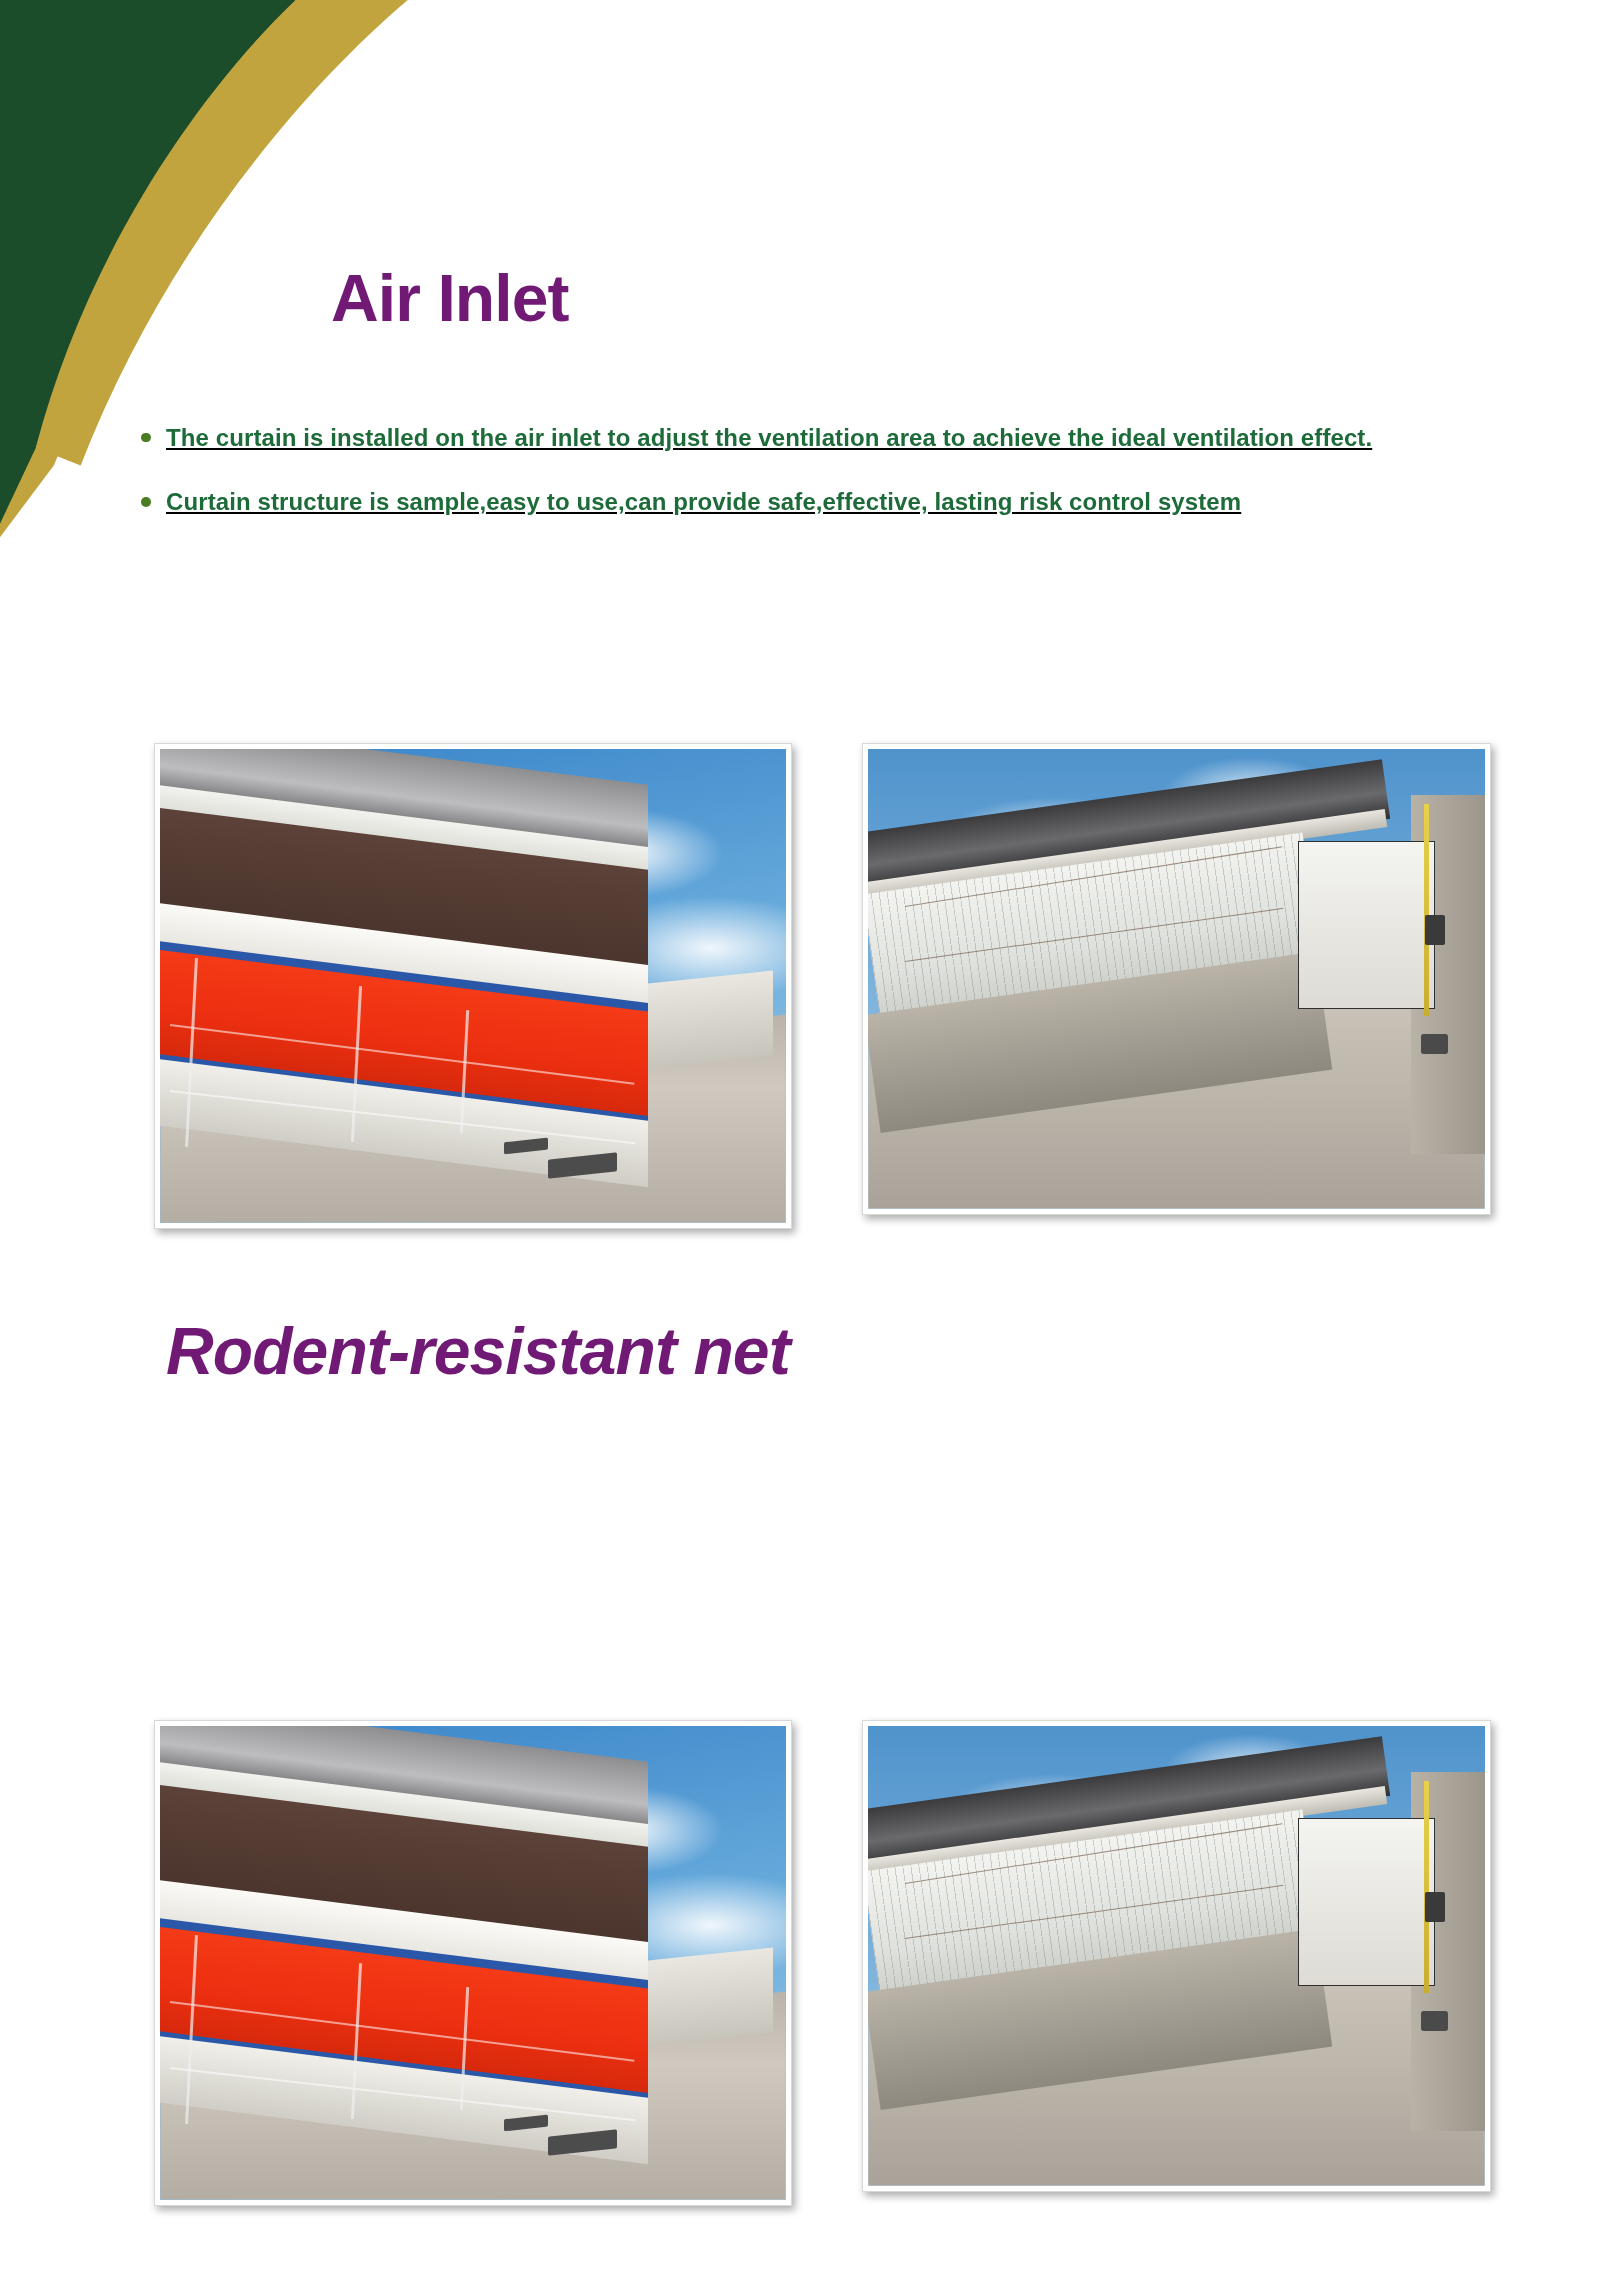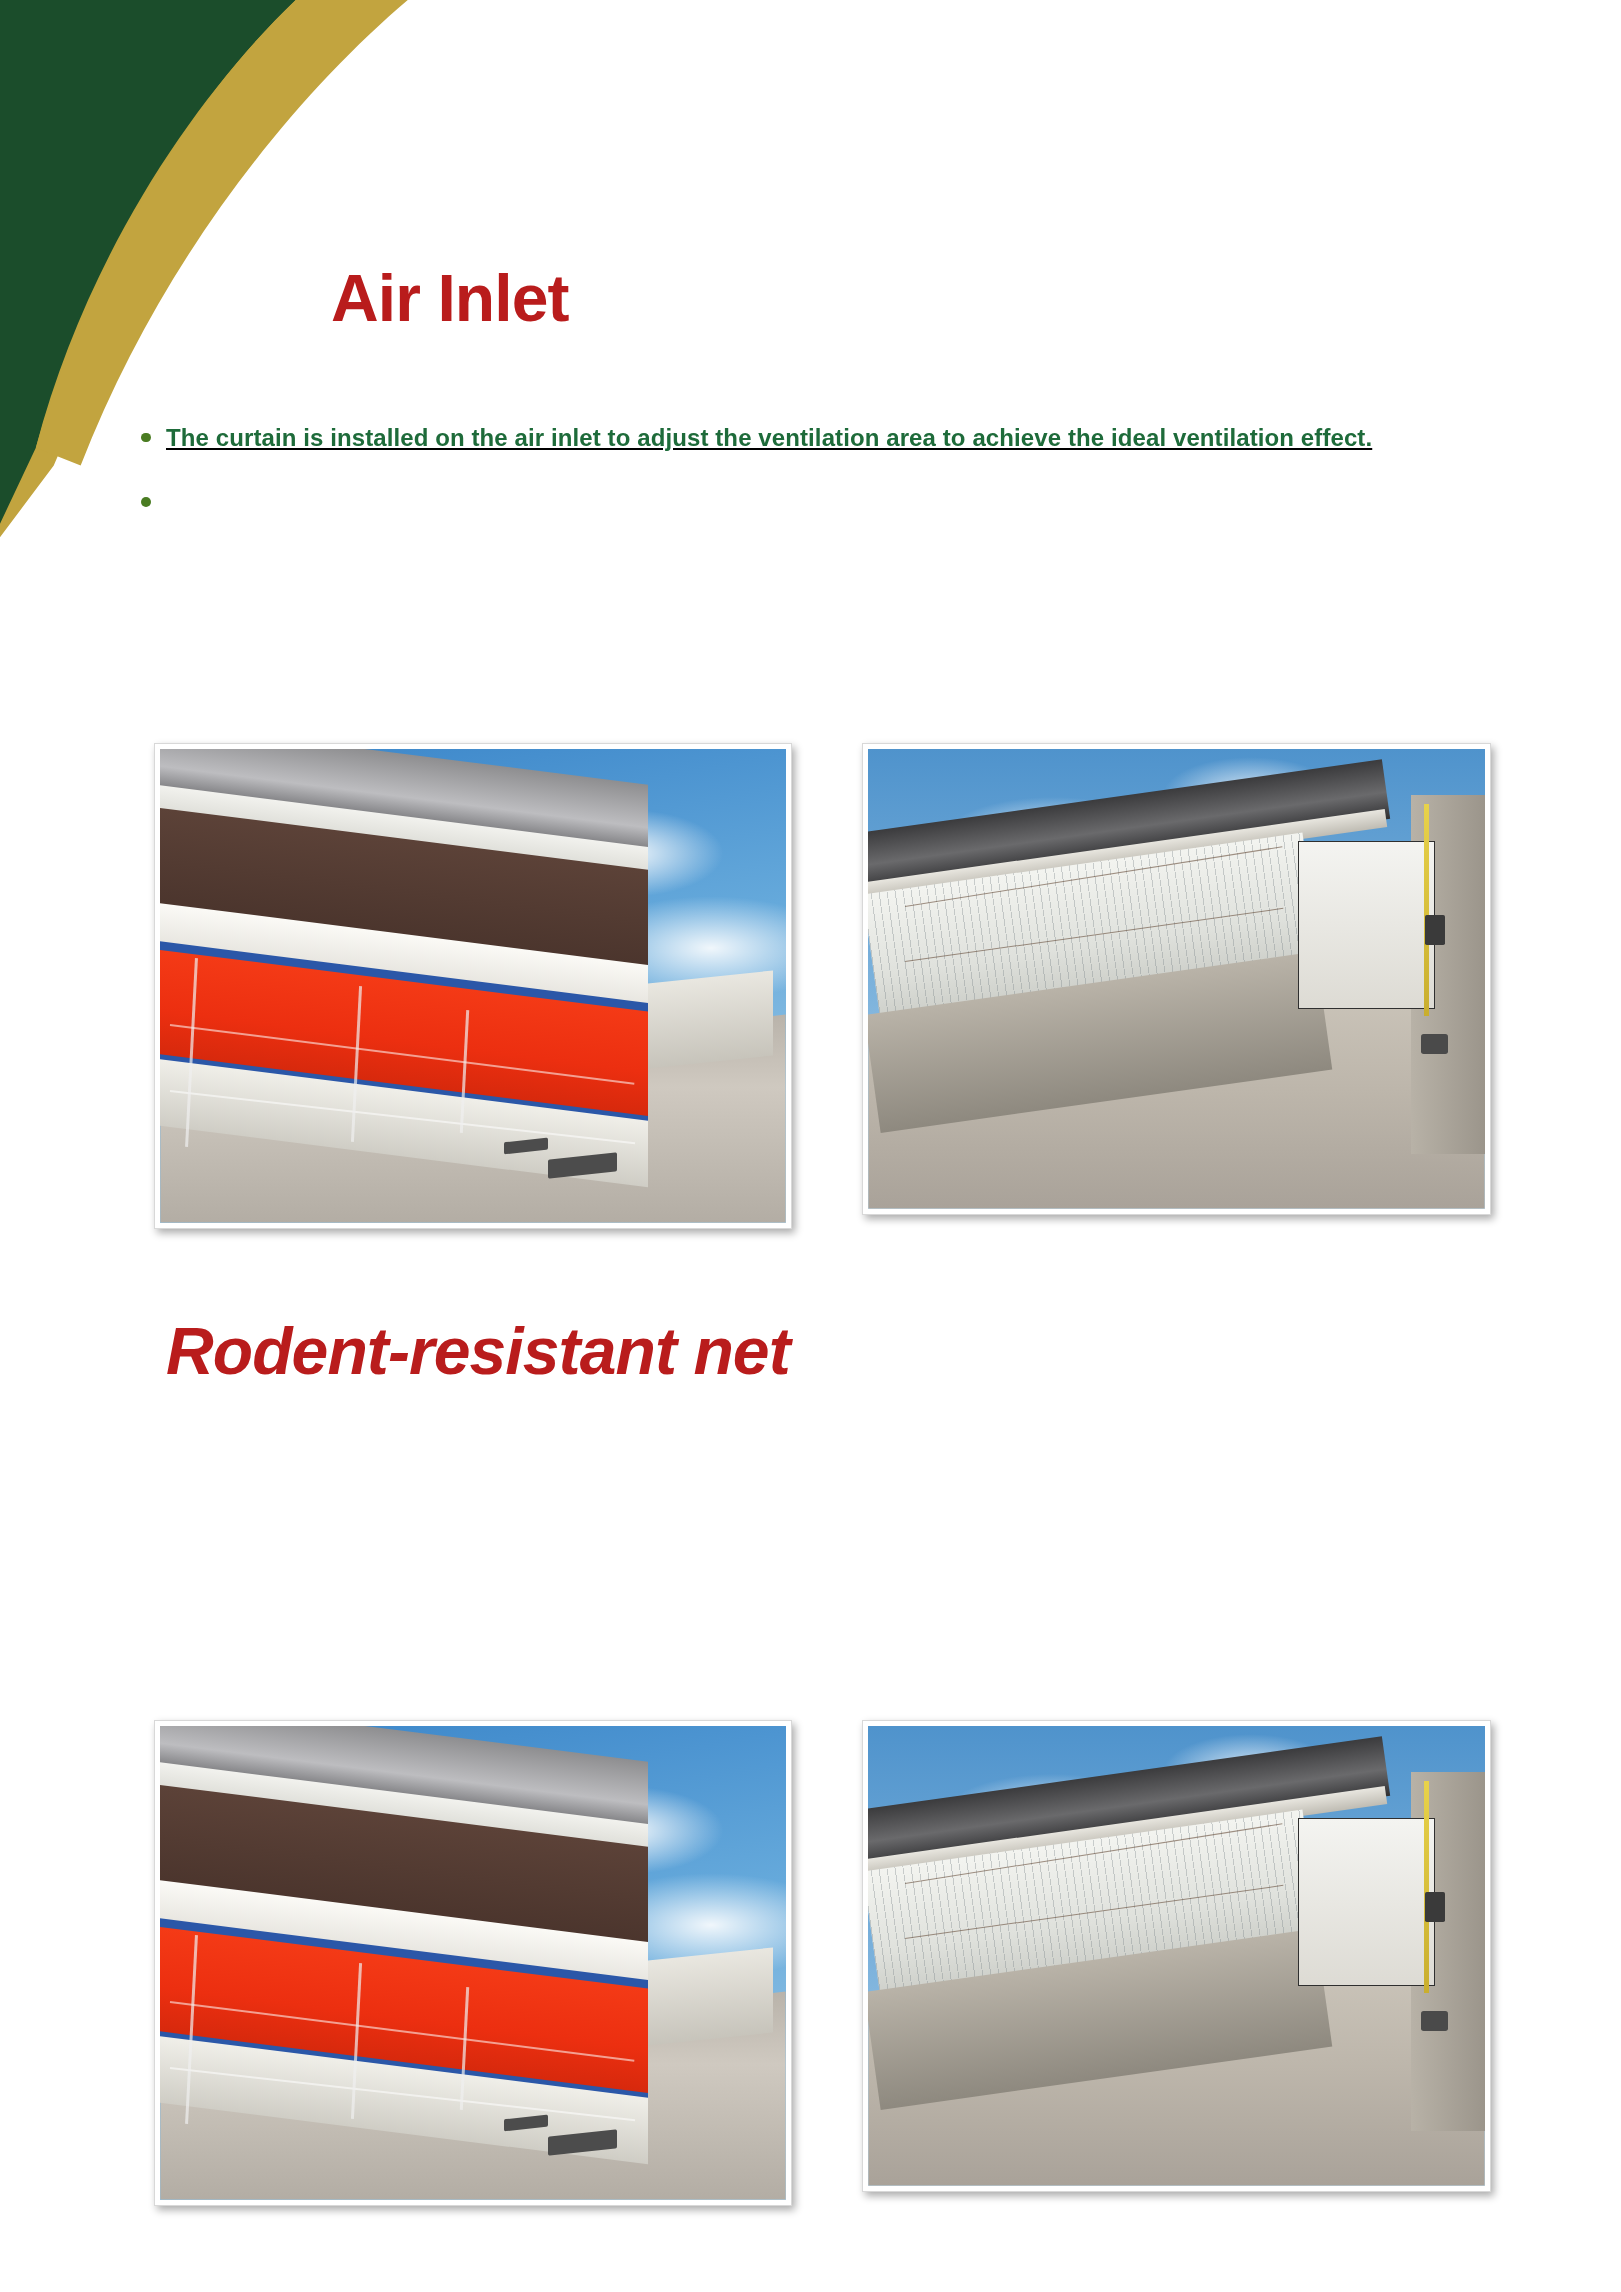--- a/index.html
+++ b/index.html
@@ -30,21 +30,21 @@
     position: absolute;
     left: 0;
     width: 1622px;
   }
   #section-air-inlet { top: 0; }
   #section-rodent { top: 1254px; }
 
   .section-title {
     font-size: 66px;
     font-weight: bold;
-    color: #b91c1c;
+    color: #701a75;
     letter-spacing: -0.9px;
     margin: 0;
     font-family: "Liberation Sans", sans-serif;
   }
   #title-air-inlet {
     position: absolute;
     top: 260px;
     left: 331px;
   }
   #title-rodent {
@@ -357,20 +357,21 @@
 
   <h1 class="section-title" id="title-air-inlet">Air Inlet</h1>
 
   <ul class="bullet-list" id="bullets-air-inlet">
     <li class="bullet-item">
       <span class="bullet-dot"></span>
       <span>The curtain is installed on the air inlet to adjust the ventilation area to achieve the ideal ventilation effect.</span>
     </li>
     <li class="bullet-item">
       <span class="bullet-dot"></span>
+      <span>Curtain structure is sample,easy to use,can provide safe,effective, lasting risk control system</span>
     </li>
   </ul>
 
   <div class="photo-row" id="photos-air-inlet">
 
     <div class="photo photo-left">
       <div class="photo-inner">
         <div class="pA-sky"></div>
         <div class="pA-ground"></div>
         <div class="pA-farbldg"></div>

